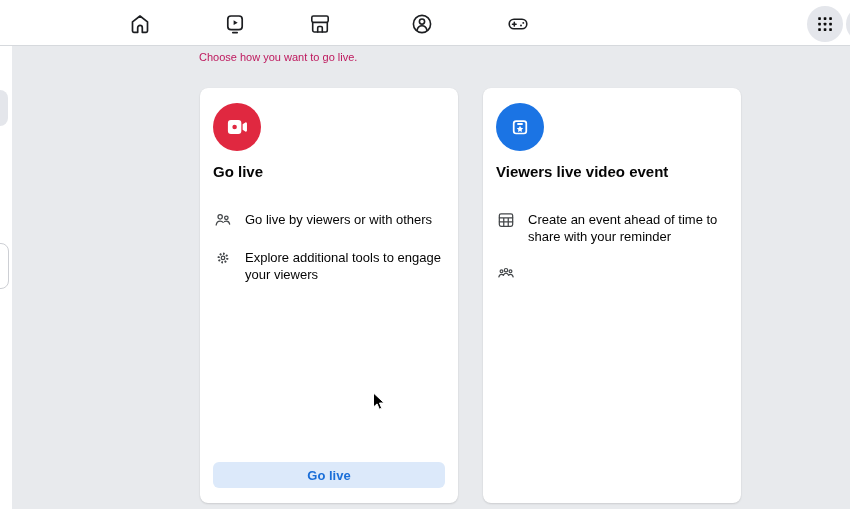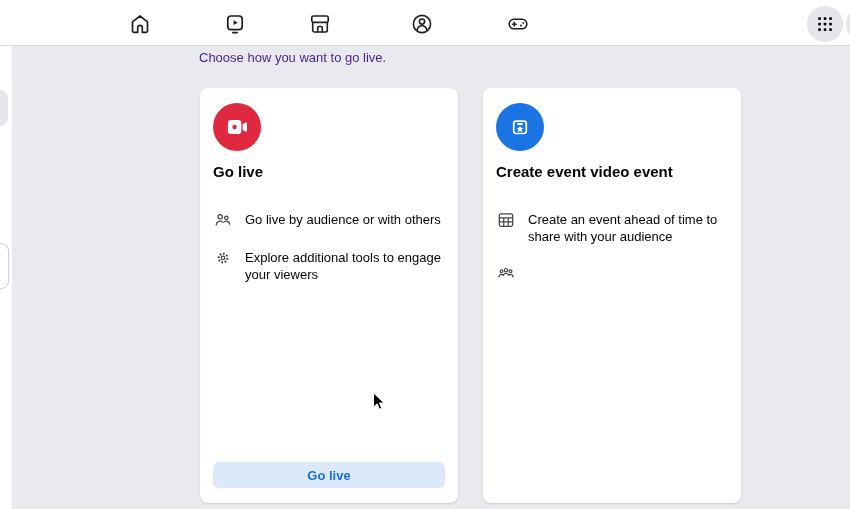--- a/index.html
+++ b/index.html
@@ -16,21 +16,21 @@
   .round-btn{position:absolute;top:6px;width:36px;height:36px;border-radius:50%;background:#E4E6EB;
              border:none;display:flex;align-items:center;justify-content:center;cursor:pointer;padding:0;}
   .apps-btn{left:807px;} .edge-btn{left:846px;}
 
   
   .side-shape-a{position:absolute;left:-8px;top:90px;width:16px;height:36px;border-radius:8px;background:#E4E6EB;z-index:2;}
   .side-shape-b{position:absolute;left:-9px;top:243px;width:16px;height:44px;border-radius:8px;background:#fff;border:1px solid #CDCFD4;z-index:2;}
 
   
   .content{position:absolute;left:12px;top:46px;width:838px;height:463px;background:#E8EAED;}
-  .subtitle{position:absolute;left:187px;top:4px;font-size:13px;line-height:15px;color:#4c1d95;}
+  .subtitle{position:absolute;left:187px;top:4px;font-size:11px;line-height:15px;color:#be185d;}
 
   
   .card{position:absolute;top:42px;width:258px;height:415px;background:#fff;border-radius:8px;
         box-shadow:0 1px 2px rgba(0,0,0,.12),0 0 1px rgba(0,0,0,.06);
         padding:15px 12px;box-sizing:border-box;}
   .card-left{left:188px;} .card-right{left:471px;}
   .card-icon{width:48px;height:48px;border-radius:50%;display:flex;align-items:center;
              justify-content:center;margin:0 0 0 1px;}
   .card h3{margin:11px 0 0 1px;font-size:15px;line-height:19px;font-weight:700;color:#050505;}
   .features{list-style:none;margin:30px 0 0;padding:0 2px 0 1px;}
@@ -113,49 +113,49 @@
       </div>
       <h3>Go live</h3>
       <ul class="features">
         <li>
           <span class="f-icon"><svg viewBox="0 0 24 24" width="20" height="20" fill="none" stroke="currentColor" stroke-width="1.5" stroke-linecap="round" stroke-linejoin="round">
                 <circle cx="8.6" cy="8.2" r="2.6"></circle>
                 <path d="M3.8 18c.5-3 2.3-4.7 4.8-4.7 1.4 0 2.7.6 3.6 1.6"></path>
                 <circle cx="16" cy="9.4" r="2.1"></circle>
                 <path d="M13.9 13.9c.6-.4 1.3-.6 2.1-.6 2 0 3.5 1.3 4 3.6"></path>
               </svg></span>
-          <span>Go live by audience or with others</span>
+          <span>Go live by viewers or with others</span>
         </li>
         <li>
           <span class="f-icon"><svg viewBox="0 0 24 24" width="20" height="20" fill="none" stroke="currentColor">
                 <circle cx="12" cy="12" r="5.2" pathLength="36" stroke-dasharray="2.25 2.25" stroke-width="2.6"></circle>
                 <circle cx="12" cy="12" r="2.1" stroke-width="1.5"></circle>
               </svg></span>
           <span>Explore additional tools to engage your viewers</span>
         </li>
       </ul>
       <button class="card-btn">Go live</button>
     </div>
 
     <div class="card card-right">
       <div class="card-icon" style="background: rgb(27, 116, 228);">
         <svg viewBox="0 0 24 24" width="26" height="26" fill="none" stroke="#fff" stroke-width="1.6" stroke-linecap="round" stroke-linejoin="round">
             <rect x="6.2" y="6.6" width="11.6" height="11.4" rx="2.2"></rect>
             <path d="M10.2 9.2h3.6" stroke-width="1.8"></path>
             <path fill="#fff" stroke="none" d="M12 10.9l.95 1.9 2.05.3-1.5 1.45.35 2.05L12 15.65l-1.85.95.35-2.05-1.5-1.45 2.05-.3z"></path>
           </svg>
       </div>
-      <h3>Create event video event</h3>
+      <h3>Viewers live video event</h3>
       <ul class="features">
         <li>
           <span class="f-icon"><svg viewBox="0 0 24 24" width="20" height="20" fill="none" stroke="currentColor" stroke-width="1.5" stroke-linecap="round" stroke-linejoin="round">
                 <rect x="4" y="4.5" width="16" height="15" rx="2"></rect>
                 <path d="M4 9.3h16M4 14.1h16M9.3 9.3v10.2M14.7 9.3v10.2"></path>
               </svg></span>
-          <span>Create an event ahead of time to share with your audience</span>
+          <span>Create an event ahead of time to share with your reminder</span>
         </li>
         <li>
           <span class="f-icon"><svg viewBox="0 0 24 24" width="20" height="20" fill="none" stroke="currentColor" stroke-width="1.4" stroke-linecap="round" stroke-linejoin="round">
                 <circle cx="6.6" cy="10" r="1.7"></circle>
                 <circle cx="12" cy="8.6" r="2"></circle>
                 <circle cx="17.4" cy="10" r="1.7"></circle>
                 <path d="M3.4 16.8c.5-2 1.7-3.1 3.2-3.1.9 0 1.7.4 2.3 1.1.6-1.6 1.7-2.5 3.1-2.5s2.5.9 3.1 2.5c.6-.7 1.4-1.1 2.3-1.1 1.5 0 2.7 1.1 3.2 3.1"></path>
               </svg></span>
         </li>
       </ul>

